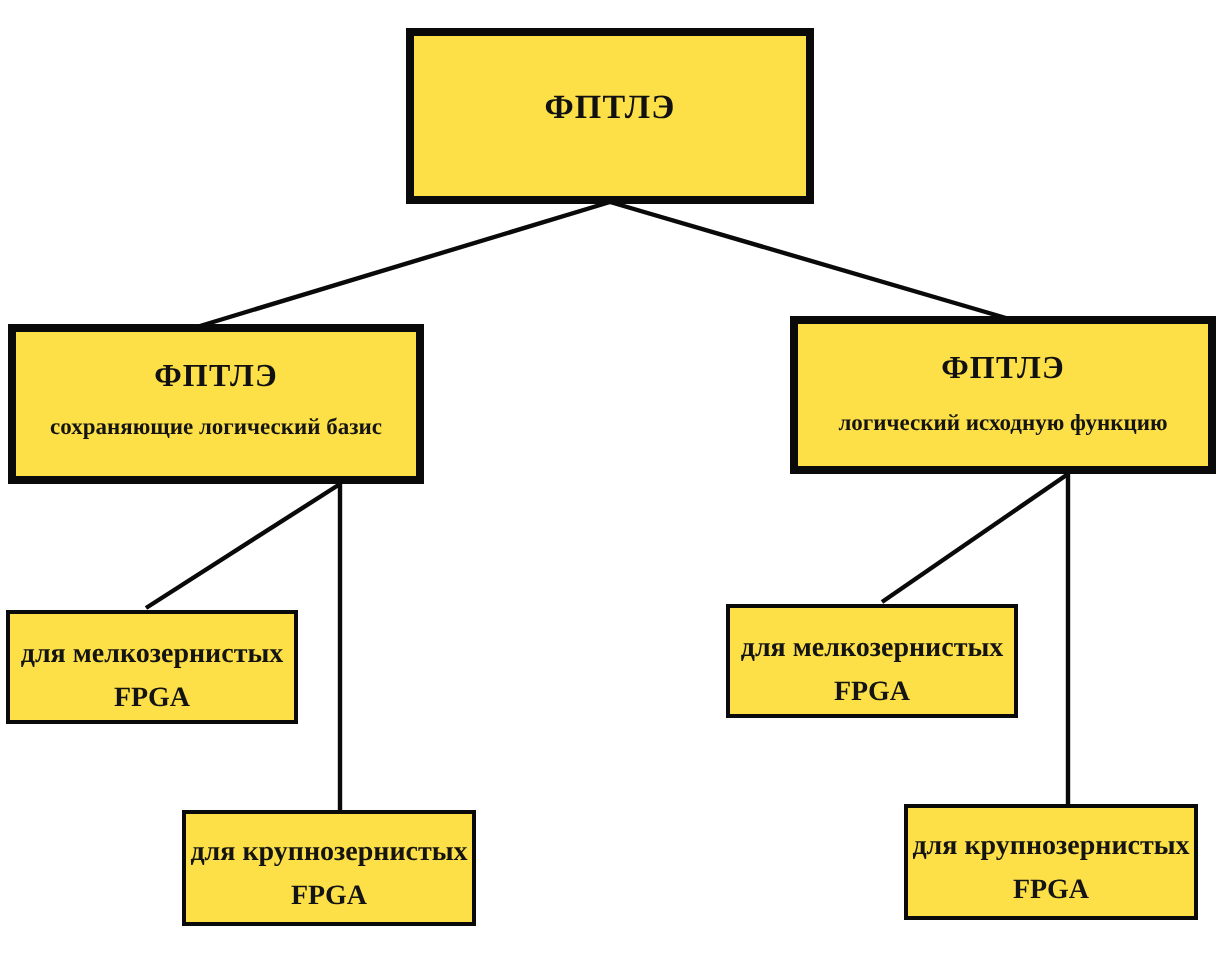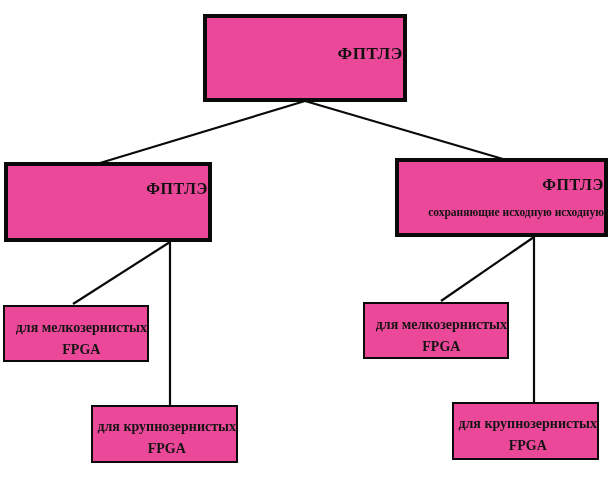--- a/index.html
+++ b/index.html
@@ -19,25 +19,25 @@
   #edge-layer {
     position: absolute;
     left: 0;
     top: 0;
     width: 614px;
     height: 479px;
   }
   .node {
     position: absolute;
     box-sizing: border-box;
-    background: #ec4899;
+    background: #fde047;
     border: 2px solid #0a0a0a;
     display: flex;
     flex-direction: column;
-    align-items: flex-end;
+    align-items: center;
     justify-content: flex-start;
     text-align: center;
     z-index: 2;
   }
   .node.level-1 {
     border-width: 4px;
   }
   .node.level-2 {
     border-width: 4px;
   }
@@ -152,25 +152,26 @@
 
     <line x1="534" y1="237" x2="534" y2="402" stroke="#0a0a0a" stroke-width="2.2"></line>
   </svg>
 
   <div class="node level-1" id="node-root">
     <span class="node-title">ФПТЛЭ</span>
   </div>
 
   <div class="node level-2" id="node-logic-basis">
     <span class="node-title">ФПТЛЭ</span>
+    <span class="node-subtitle">сохраняющие логический базис</span>
   </div>
 
   <div class="node level-2" id="node-source-function">
     <span class="node-title">ФПТЛЭ</span>
-    <span class="node-subtitle">сохраняющие исходную исходную</span>
+    <span class="node-subtitle">логический исходную функцию</span>
   </div>
 
   <div class="node level-3" id="node-left-fine">
     <span class="node-subtitle">
       <span>для мелкозернистых</span>
       <span class="leaf-line-2">FPGA</span>
     </span>
   </div>
 
   <div class="node level-3" id="node-left-coarse">

